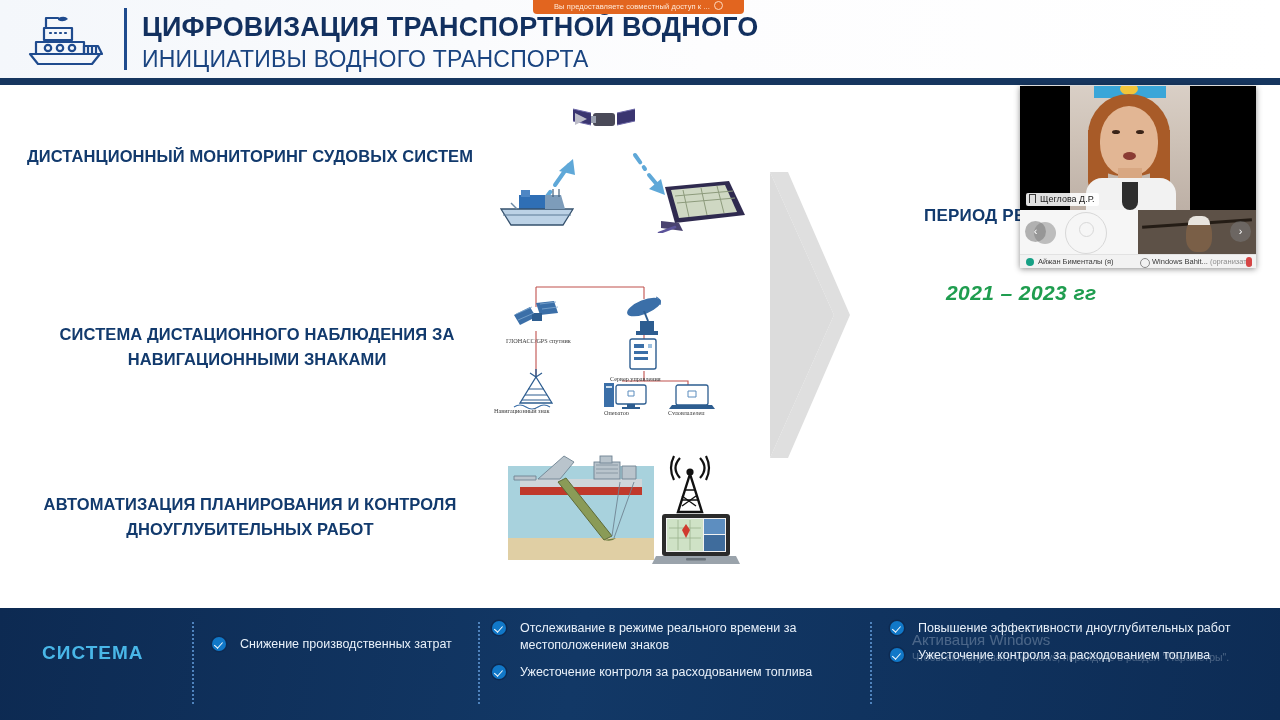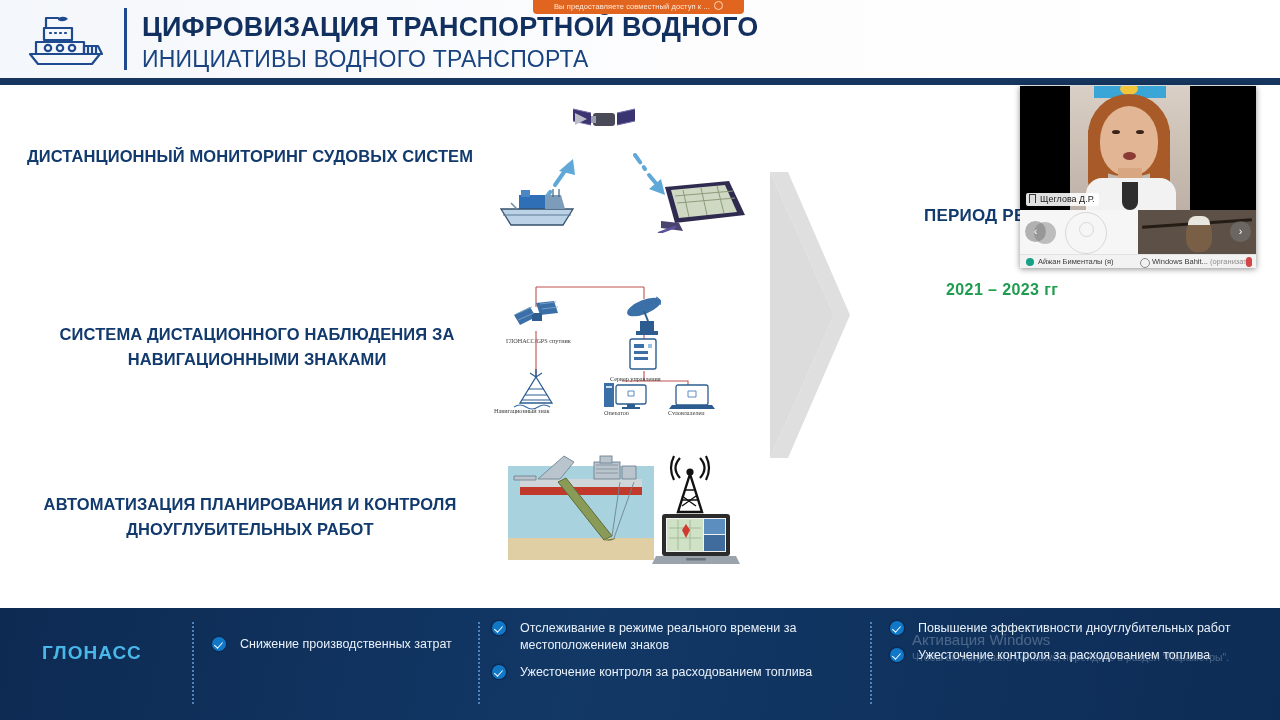--- a/index.html
+++ b/index.html
@@ -125,25 +125,26 @@
     left: 924px; top: 206px;
     font-size: 17px;
     font-weight: bold;
     color: #123a6d;
     letter-spacing: .2px;
     white-space: nowrap;
   }
   #period-years {
     position: absolute;
     left: 946px; top: 281px;
-    font-size: 16px;
+    font-size: 21px;
     font-weight: bold;
     color: #1f9d4f;
     letter-spacing: .4px;
     white-space: nowrap;
+    font-style: italic;
   }
 
   
   .effects-bar {
     position: absolute;
     left: 0; top: 608px;
     width: 1280px; height: 112px;
     background: linear-gradient(100deg, #0d2a52 0%, #123866 45%, #0d2c55 100%);
   }
   .effects-title {
@@ -605,21 +606,21 @@
 
   <svg id="big-arrow" viewBox="0 0 130 286">
     <polygon points="8,0 72,143 8,286 26,286 88,143 26,0" fill="#dfdfdf"></polygon>
     <polygon points="8,0 72,143 8,286" fill="#dcdcdc"></polygon>
   </svg>
 
   <div id="period-title">ПЕРИОД РЕАЛИЗАЦИИ</div>
   <div id="period-years">2021 – 2023 гг</div>
 
   <div class="effects-bar"></div>
-  <div class="effects-title">ГЛОНАСС</div>
+  <div class="effects-title">СИСТЕМА</div>
   <div class="dotted-sep" id="sep-1"></div>
   <div class="dotted-sep" id="sep-2"></div>
   <div class="dotted-sep" id="sep-3"></div>
 
   <div class="eff-col" id="eff-col-1">
     <div class="eff-item">
       <span class="eff-check"></span>
       <span>Снижение производственных затрат</span>
     </div>
   </div>

